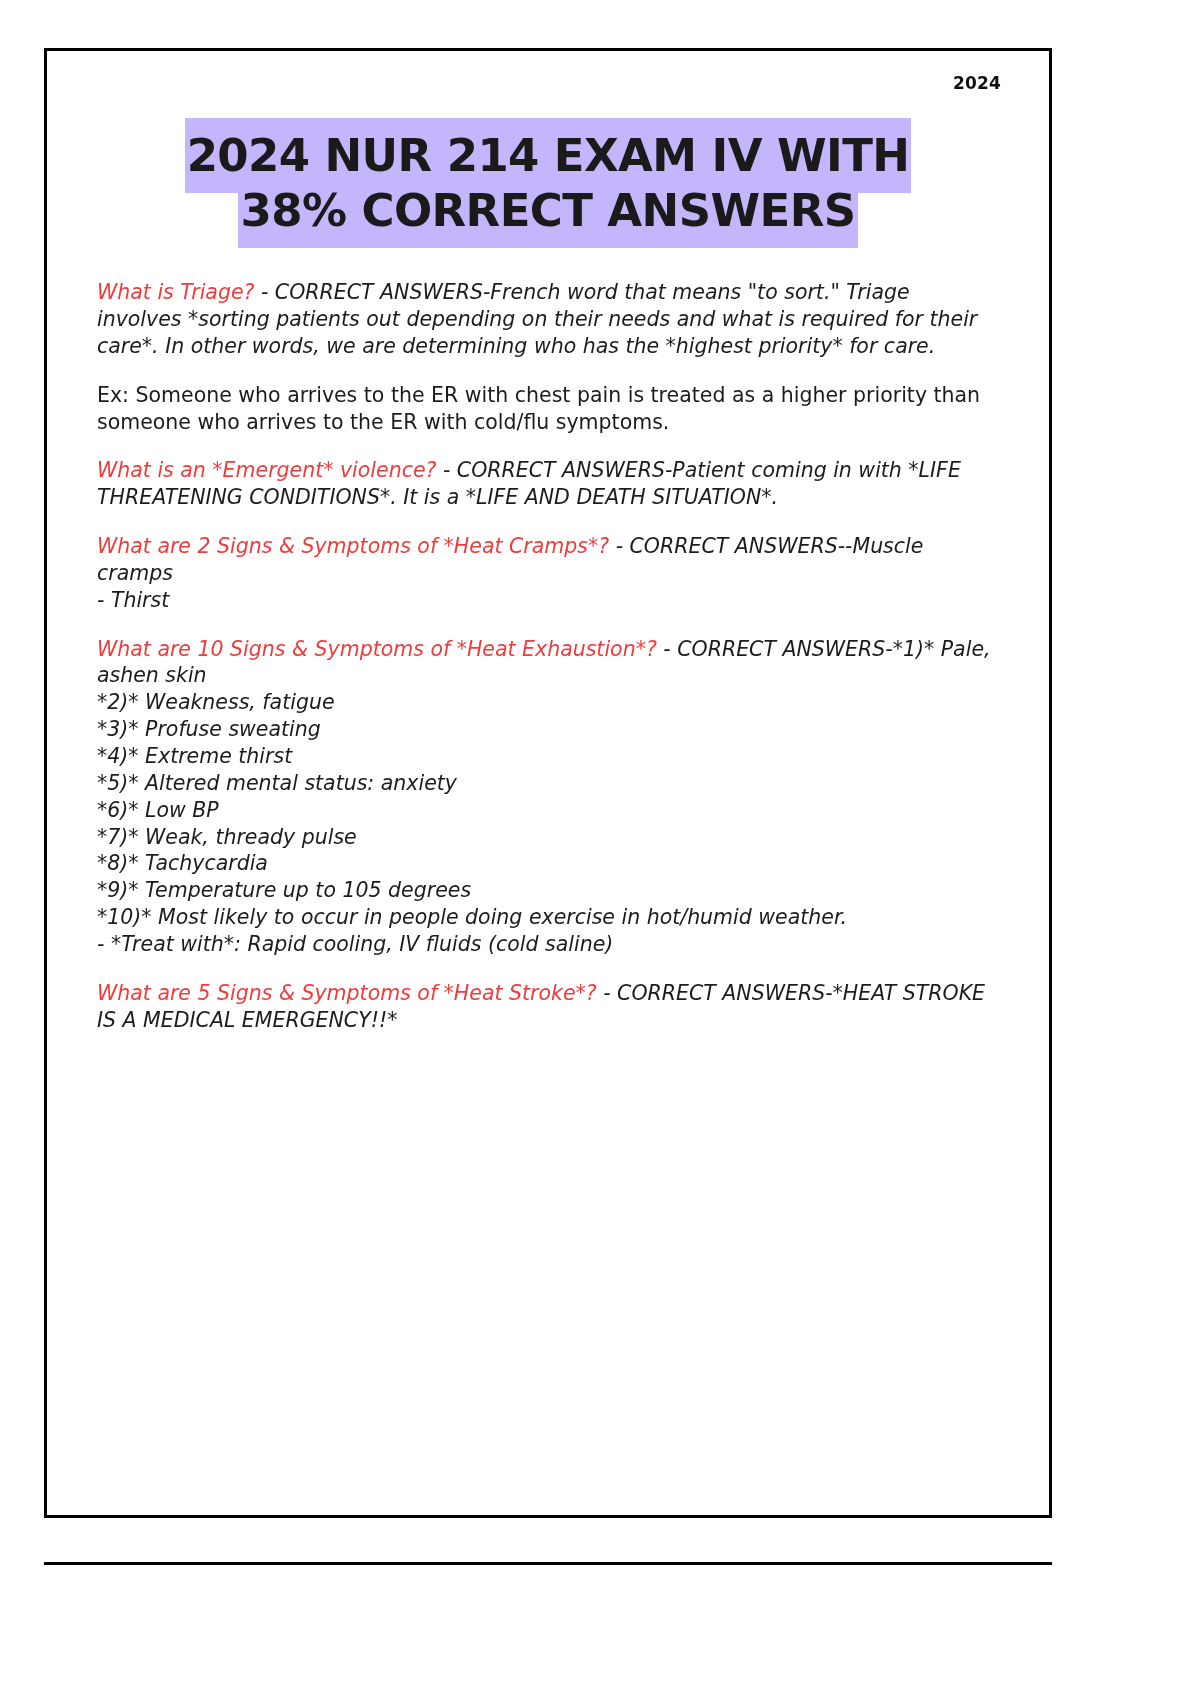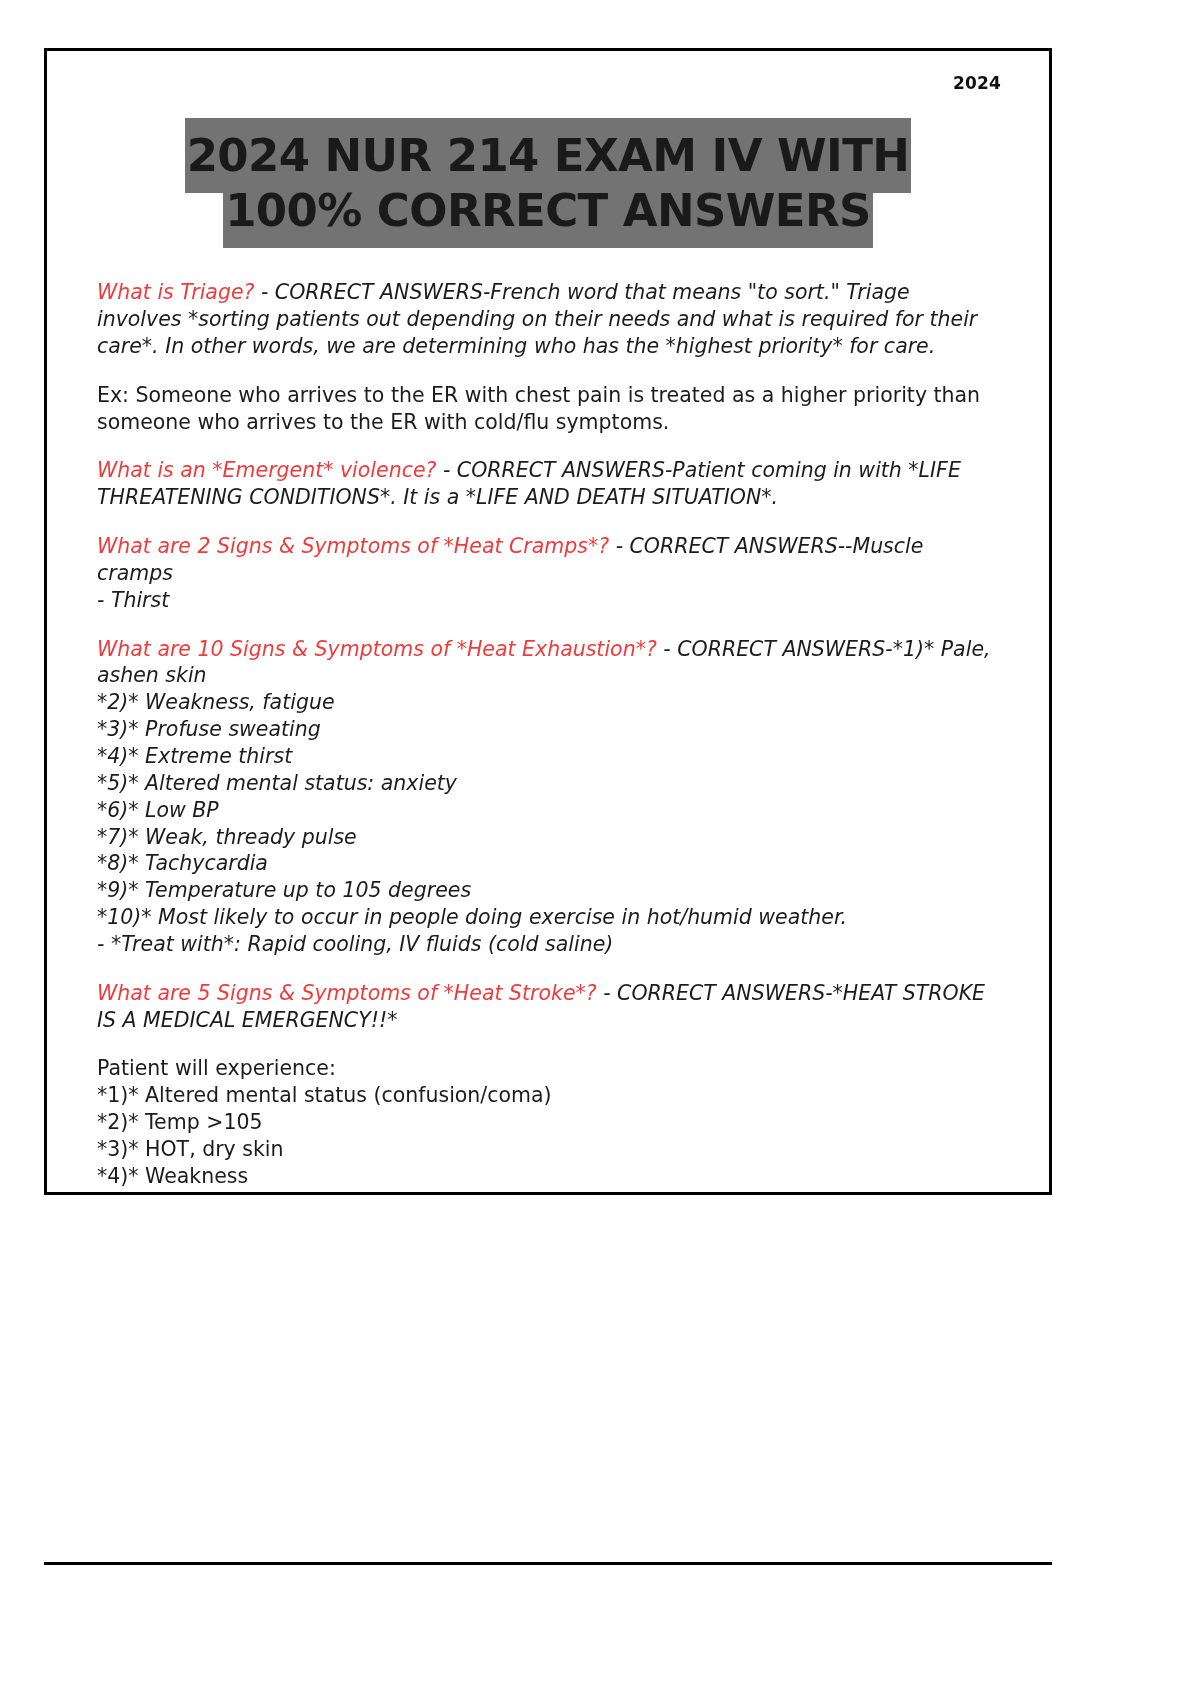--- a/index.html
+++ b/index.html
@@ -12,21 +12,21 @@
     height: 1700px;
     font-family: "DejaVu Sans", sans-serif;
     position: relative;
     overflow: hidden;
   }
   .page {
     position: absolute;
     left: 44px;
     top: 48px;
     width: 1008px;
-    height: 1147px;
+    height: 1470px;
     border: 3px solid #000000;
     background: #ffffff;
     box-sizing: border-box;
   }
   .page-inner {
     padding: 22px 42px 0 42px;
   }
   .year {
     text-align: right;
     font-size: 17px;
@@ -38,21 +38,21 @@
   .title-block {
     margin-top: 36px;
     text-align: center;
     line-height: 1.18;
   }
   .title-line {
     display: inline;
     font-size: 45px;
     font-weight: bold;
     color: #1a1a1a;
-    background: #737373;
+    background: #c4b5fd;
     letter-spacing: -0.6px;
     box-decoration-break: clone;
     -webkit-box-decoration-break: clone;
     padding: 11px 2px;
     text-align: center;
   }
   .title-row {
     display: block;
     margin-bottom: 2px;
   }
@@ -93,21 +93,21 @@
 </style>
 </head>
 <body>
 
 <div class="page">
   <div class="page-inner">
     <div class="year">2024</div>
 
     <div class="title-block">
       <span class="title-row"><span class="title-line">2024 NUR 214 EXAM IV WITH</span></span>
-      <span class="title-row"><span class="title-line">100% CORRECT ANSWERS</span></span>
+      <span class="title-row"><span class="title-line">38% CORRECT ANSWERS</span></span>
     </div>
 
     <div class="content">
 
       <div class="qa">
         <span class="q">What is Triage?</span><span class="a"> - CORRECT ANSWERS-French word that means "to sort." Triage involves *sorting patients out depending on their needs and what is required for their care*. In other words, we are determining who has the *highest priority* for care.</span>
       </div>
 
       <div class="plain">Ex: Someone who arrives to the ER with chest pain is treated as a higher priority than someone who arrives to the ER with cold/flu symptoms.</div>
 
@@ -133,23 +133,18 @@
 *8)* Tachycardia
 *9)* Temperature up to 105 degrees
 *10)* Most likely to occur in people doing exercise in hot/humid weather.
 - *Treat with*: Rapid cooling, IV fluids (cold saline)</span>
       </div>
 
       <div class="qa">
         <span class="q">What are 5 Signs &amp; Symptoms of *Heat Stroke*?</span><span class="a" style="white-space: pre-line;"> - CORRECT ANSWERS-*HEAT STROKE IS A MEDICAL EMERGENCY!!*</span>
       </div>
 
-      <div class="plain" style="white-space: pre-line;">Patient will experience:
-*1)* Altered mental status (confusion/coma)
-*2)* Temp &gt;105
-*3)* HOT, dry skin
-*4)* Weakness</div>
 
     </div>
   </div>
 </div>
 
 <div class="bottom-rule"></div>
 
 </body></html>

